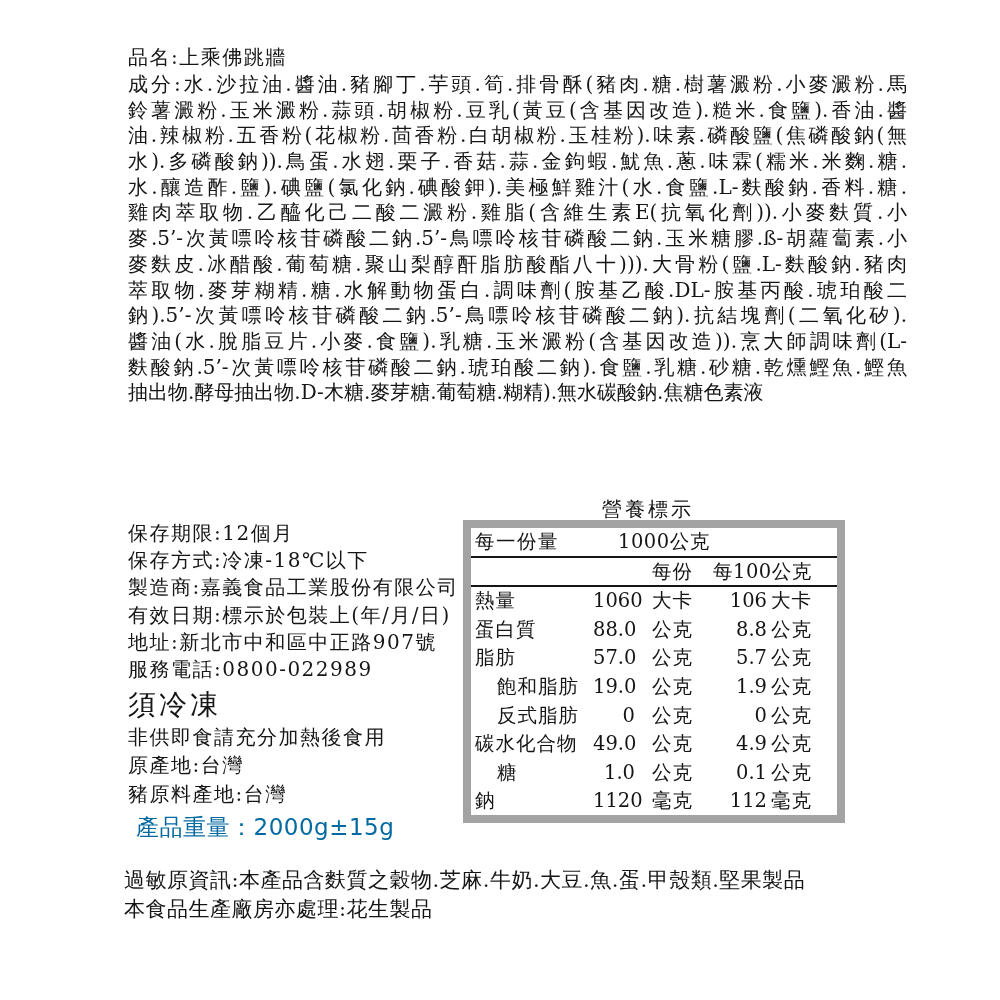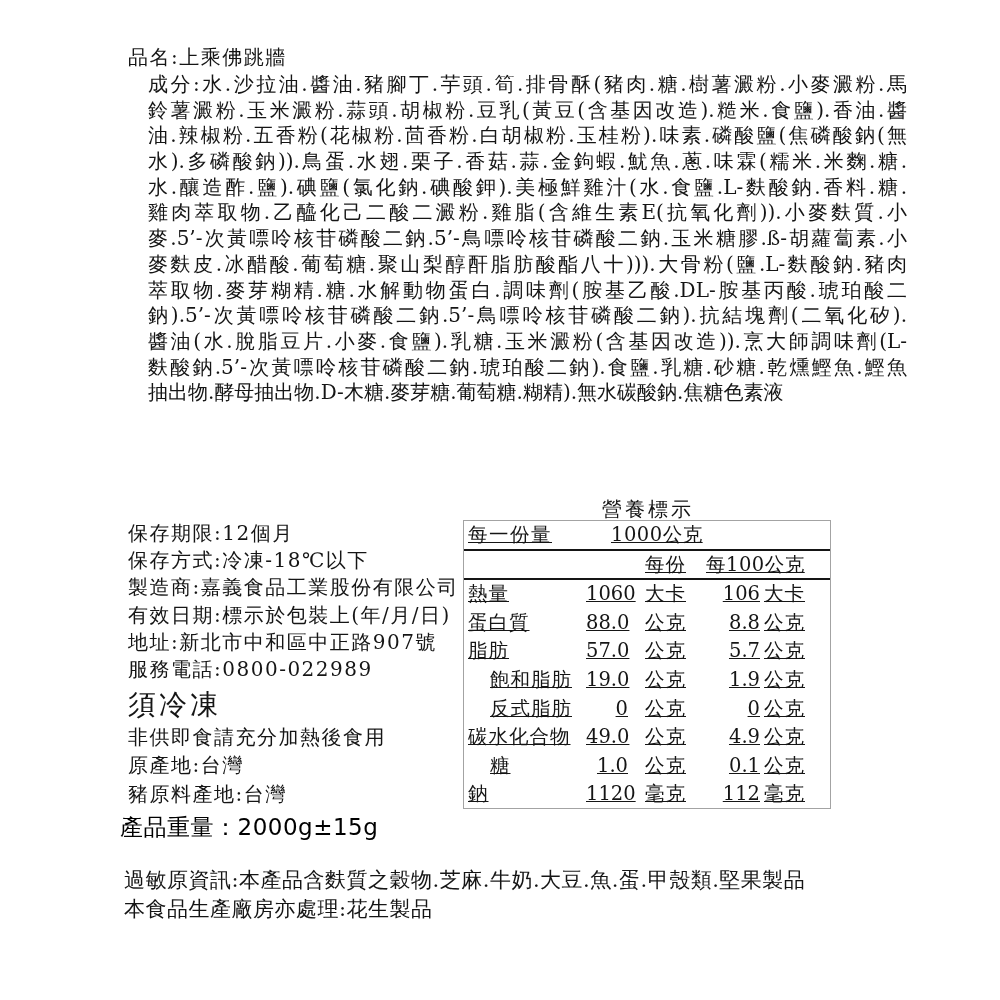--- a/index.html
+++ b/index.html
@@ -13,41 +13,40 @@
 
   
   #product-name { left:128px; top:44px; font-size:20px; letter-spacing:1.5px; }
 
   
   #ingredients { left:128px; top:72px; width:779px; font-size:20px; }
   .ing-line {
     line-height:25.7px; height:25.7px;
     text-align:justify; text-align-last:justify;
     white-space:nowrap;
-    margin-left:20px;
   }
   #ingredients .ing-line:last-child { text-align-last:left; }
 
   
   #storage-info { left:128px; top:520px; width:330px; font-size:20px; letter-spacing:1.5px; }
   .info-line { line-height:27.2px; height:27.2px; white-space:nowrap; }
   #frozen-notice { left:128px; top:686px; font-size:28px; letter-spacing:3px; }
   #heating-notice { left:128px; top:724px; font-size:20px; letter-spacing:1.5px; }
   #origin-line { left:128px; top:752px; font-size:20px; letter-spacing:1.5px; }
   #pork-origin-line { left:128px; top:781px; font-size:20px; letter-spacing:1.5px; }
   #product-weight {
-    left:120px; top:812px; font-size:23px; letter-spacing:0.5px;
-    font-family:"DejaVu Sans","Liberation Sans",sans-serif; color:#000000;
+    left:136px; top:812px; font-size:23px; letter-spacing:0.5px;
+    font-family:"DejaVu Sans","Liberation Sans",sans-serif; color:#0369a1;
   }
 
   
   #nutrition-title { left:463px; top:496px; width:370px; text-align:center; font-size:20px; letter-spacing:3px;font-family:Liberation Mono, monospace; }
   #nutrition-table {
     left:463px; top:520px; width:366px;
-    border:1px solid #a3a3a3; font-size:19.5px;text-decoration:underline;
+    border:8px solid #a3a3a3; font-size:19.5px;
   }
   .nt-top { border-bottom:2px solid #151515; }
   .nt-toprow { display:flex; align-items:center; height:27.5px; padding-left:4px; white-space:nowrap; }
   .nt-top-label { width:143px; letter-spacing:1.5px; }
   .nt-serving-value { letter-spacing:0.5px; }
   .nt-pkg-value { width:23px; text-align:right; }
   .nt-pkg-unit { margin-left:29px; }
 
   .nt-header { display:flex; align-items:flex-start; height:27px; border-bottom:2px solid #151515; padding-left:4px; }
   .nt-h-spacer { width:177px; }

